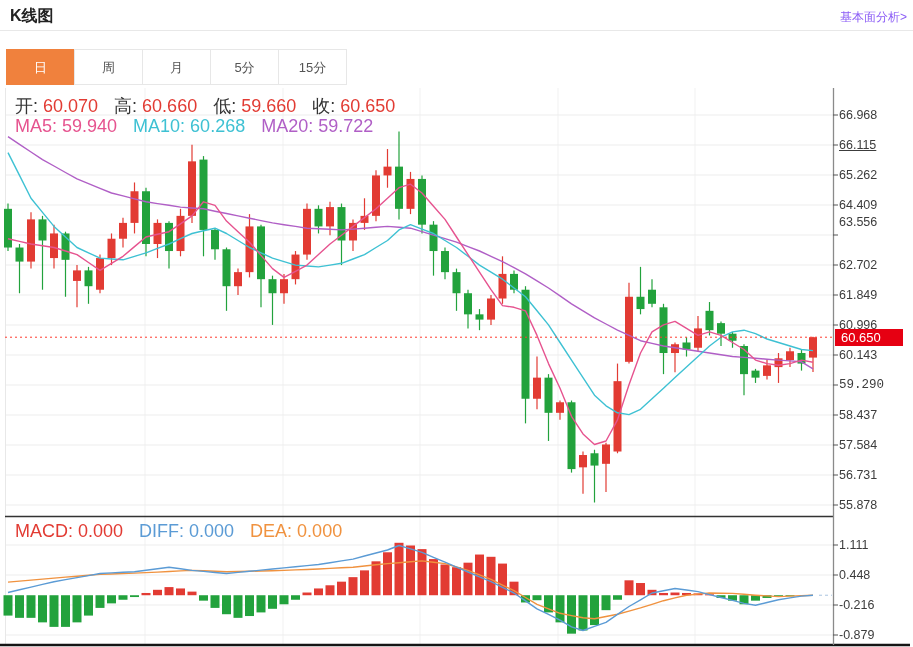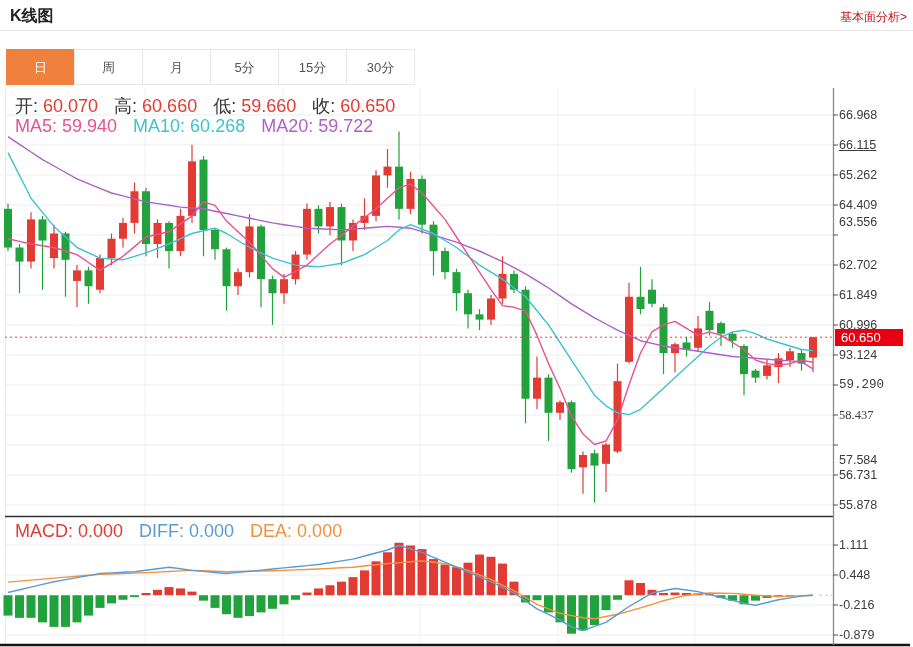--- a/index.html
+++ b/index.html
@@ -1,19 +1,19 @@
 <!DOCTYPE html>
 <html><head>
 <meta charset="utf-8">
 <style>
   html,body{margin:0;padding:0;background:#fff;}
   #app{position:relative;width:913px;height:647px;background:#fff;overflow:hidden;
        font-family:"Liberation Sans","DejaVu Sans",sans-serif;}
   .page-title{position:absolute;top:6px;left:10px;font-size:16px;font-weight:bold;color:#222;}
-  .top-link{position:absolute;top:9px;right:6px;font-size:12px;color:#b91c1c;text-decoration:none;cursor:pointer;margin-left:44px;}
+  .top-link{position:absolute;top:9px;right:6px;font-size:12px;color:#8b5cf6;text-decoration:none;cursor:pointer;margin-left:44px;}
   .top-divider{position:absolute;top:30px;left:0;width:913px;height:1px;background:#e8e8e8;}
   .tab-bar{position:absolute;top:49px;left:7px;display:flex;}
   .tab{width:69px;height:36px;line-height:36px;text-align:center;font-size:13px;color:#555;
        background:#fff;border:1px solid #e7e7e7;margin-left:-1px;cursor:pointer;box-sizing:border-box;}
   .tab.active{color:#fff;border-color:transparent;}
   .ind-row{position:absolute;left:15px;font-size:18px;white-space:nowrap;}
   .ind-row .grp{margin-right:16px;}
   .ind-row .lab{color:#333;}
   #chart-svg{position:absolute;top:0;left:0;}
   .axis-label{position:absolute;left:839px;width:70px;font-size:12.5px;color:#3c3c3c;line-height:16px;}
@@ -27,21 +27,20 @@
   <div class="page-title">K线图</div>
   <a class="top-link">基本面分析&gt;</a>
   <div class="top-divider"></div>
 
   <div class="tab-bar">
       <div class="tab active" style="background: rgb(240, 129, 61);">日</div>
       <div class="tab">周</div>
       <div class="tab">月</div>
       <div class="tab">5分</div>
       <div class="tab">15分</div>
-      <div class="tab">30分</div>
     </div>
 
   <svg id="chart-svg" width="913" height="647">
       <line x1="145" y1="88" x2="145" y2="644" stroke="#f1f1f1" stroke-width="1"></line>
       <line x1="283" y1="88" x2="283" y2="644" stroke="#f1f1f1" stroke-width="1"></line>
       <line x1="420" y1="88" x2="420" y2="644" stroke="#f1f1f1" stroke-width="1"></line>
       <line x1="558" y1="88" x2="558" y2="644" stroke="#f1f1f1" stroke-width="1"></line>
       <line x1="695" y1="88" x2="695" y2="644" stroke="#f1f1f1" stroke-width="1"></line>
       <line x1="5" y1="115" x2="833" y2="115" stroke="#ededed" stroke-width="1"></line>
       <line x1="5" y1="145" x2="833" y2="145" stroke="#ededed" stroke-width="1"></line>
@@ -309,24 +308,24 @@
 
   <div id="axis-labels">
       <div class="axis-label" style="top: 107px;">66.968</div>
       <div class="axis-label" style="top: 137px; text-decoration: underline;">66.115</div>
       <div class="axis-label" style="top: 167px;">65.262</div>
       <div class="axis-label" style="top: 197px;">64.409</div>
       <div class="axis-label" style="top: 214px;">63.556</div>
       <div class="axis-label" style="top: 257px;">62.702</div>
       <div class="axis-label" style="top: 287px;">61.849</div>
       <div class="axis-label" style="top: 317px;">60.996</div>
-      <div class="axis-label" style="top: 347px;">93.124</div>
+      <div class="axis-label" style="top: 347px;">60.143</div>
       <div class="axis-label" style="top: 377px; font-family: Liberation Mono, monospace;">59.290</div>
-      <div class="axis-label" style="top: 407px; font-family: Liberation Serif, serif;">58.437</div>
-      <div class="axis-label" style="top: 452px;">57.584</div>
+      <div class="axis-label" style="top: 407px;">58.437</div>
+      <div class="axis-label" style="top: 437px;">57.584</div>
       <div class="axis-label" style="top: 467px;">56.731</div>
       <div class="axis-label" style="top: 497px;">55.878</div>
       <div class="axis-label" style="top: 537px;">1.111</div>
       <div class="axis-label" style="top: 567px;">0.448</div>
       <div class="axis-label" style="top: 597px;">-0.216</div>
       <div class="axis-label" style="top: 627px;">-0.879</div>
     </div>
   <div class="price-badge" style="top: 328.704px; background: rgb(230, 0, 18);">60.650</div>
 </div>
 

